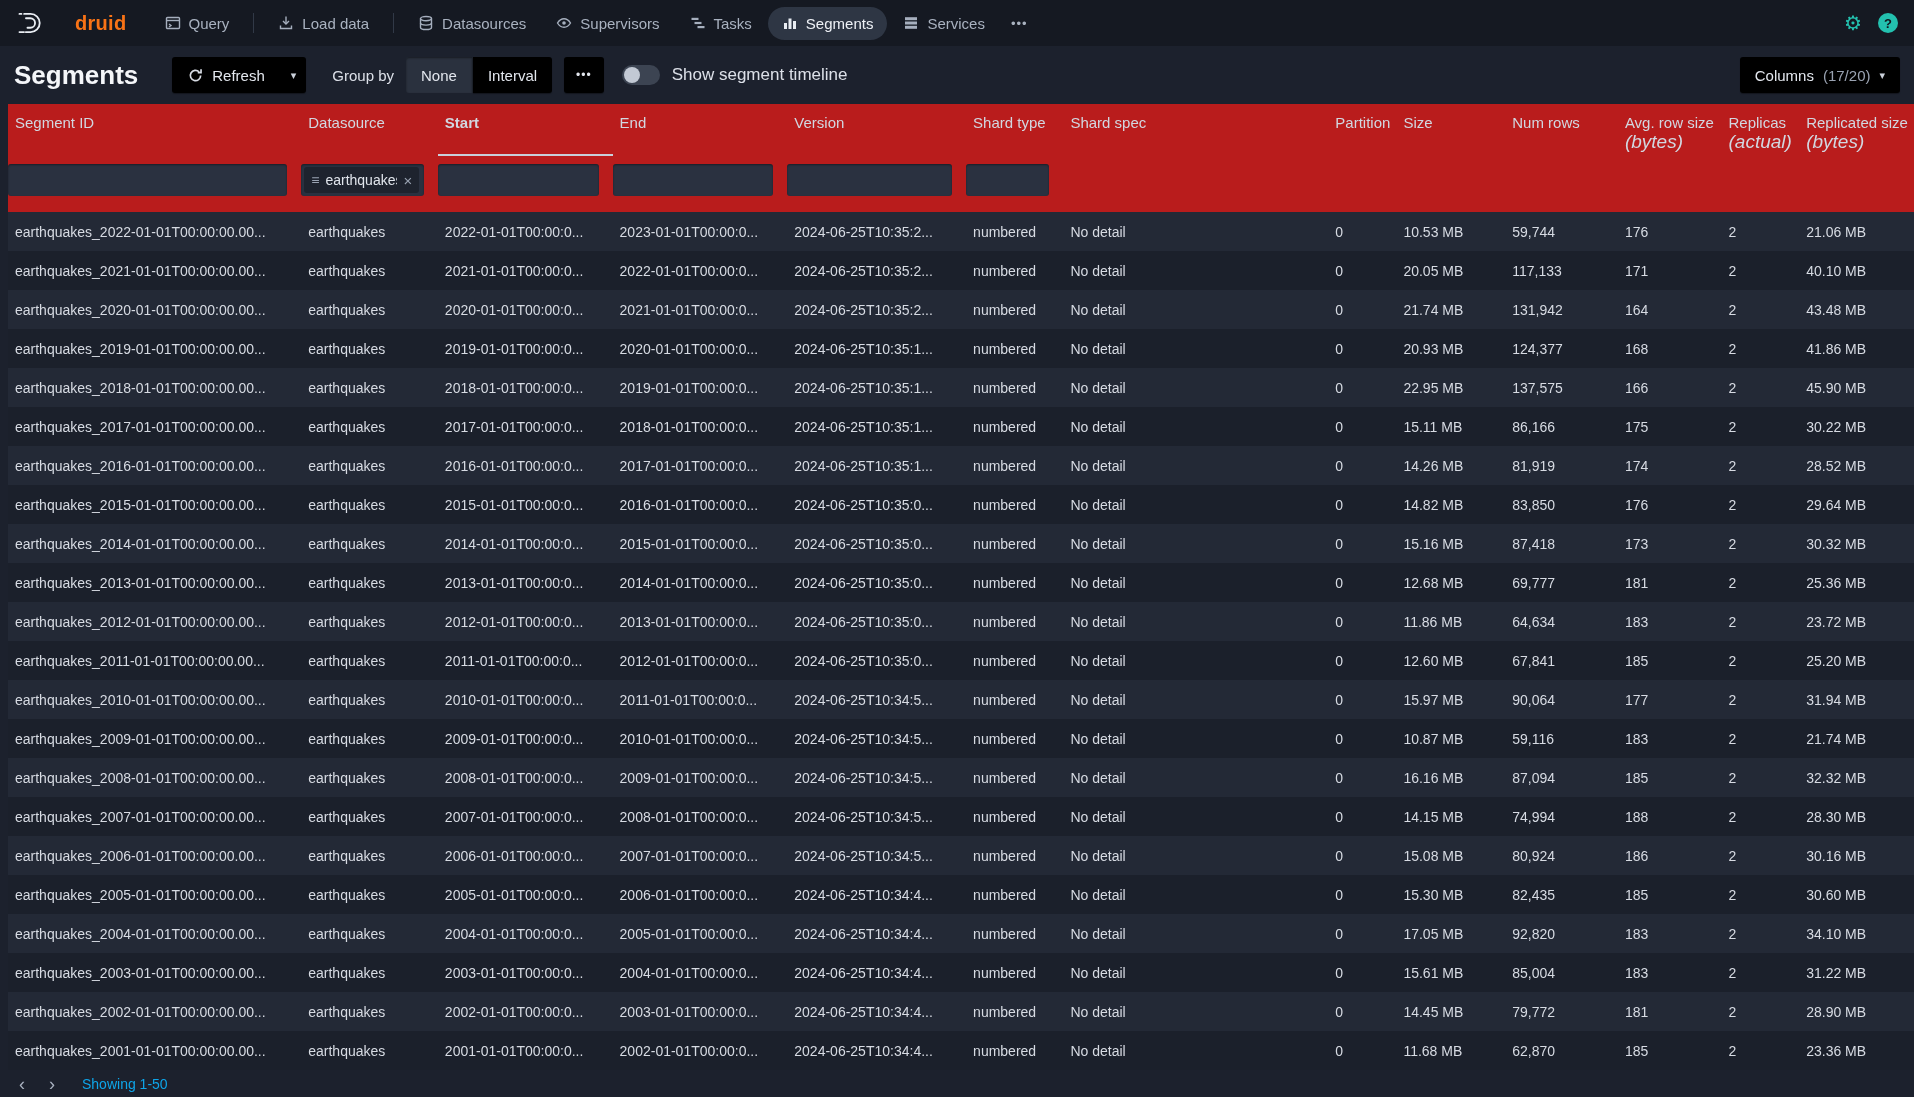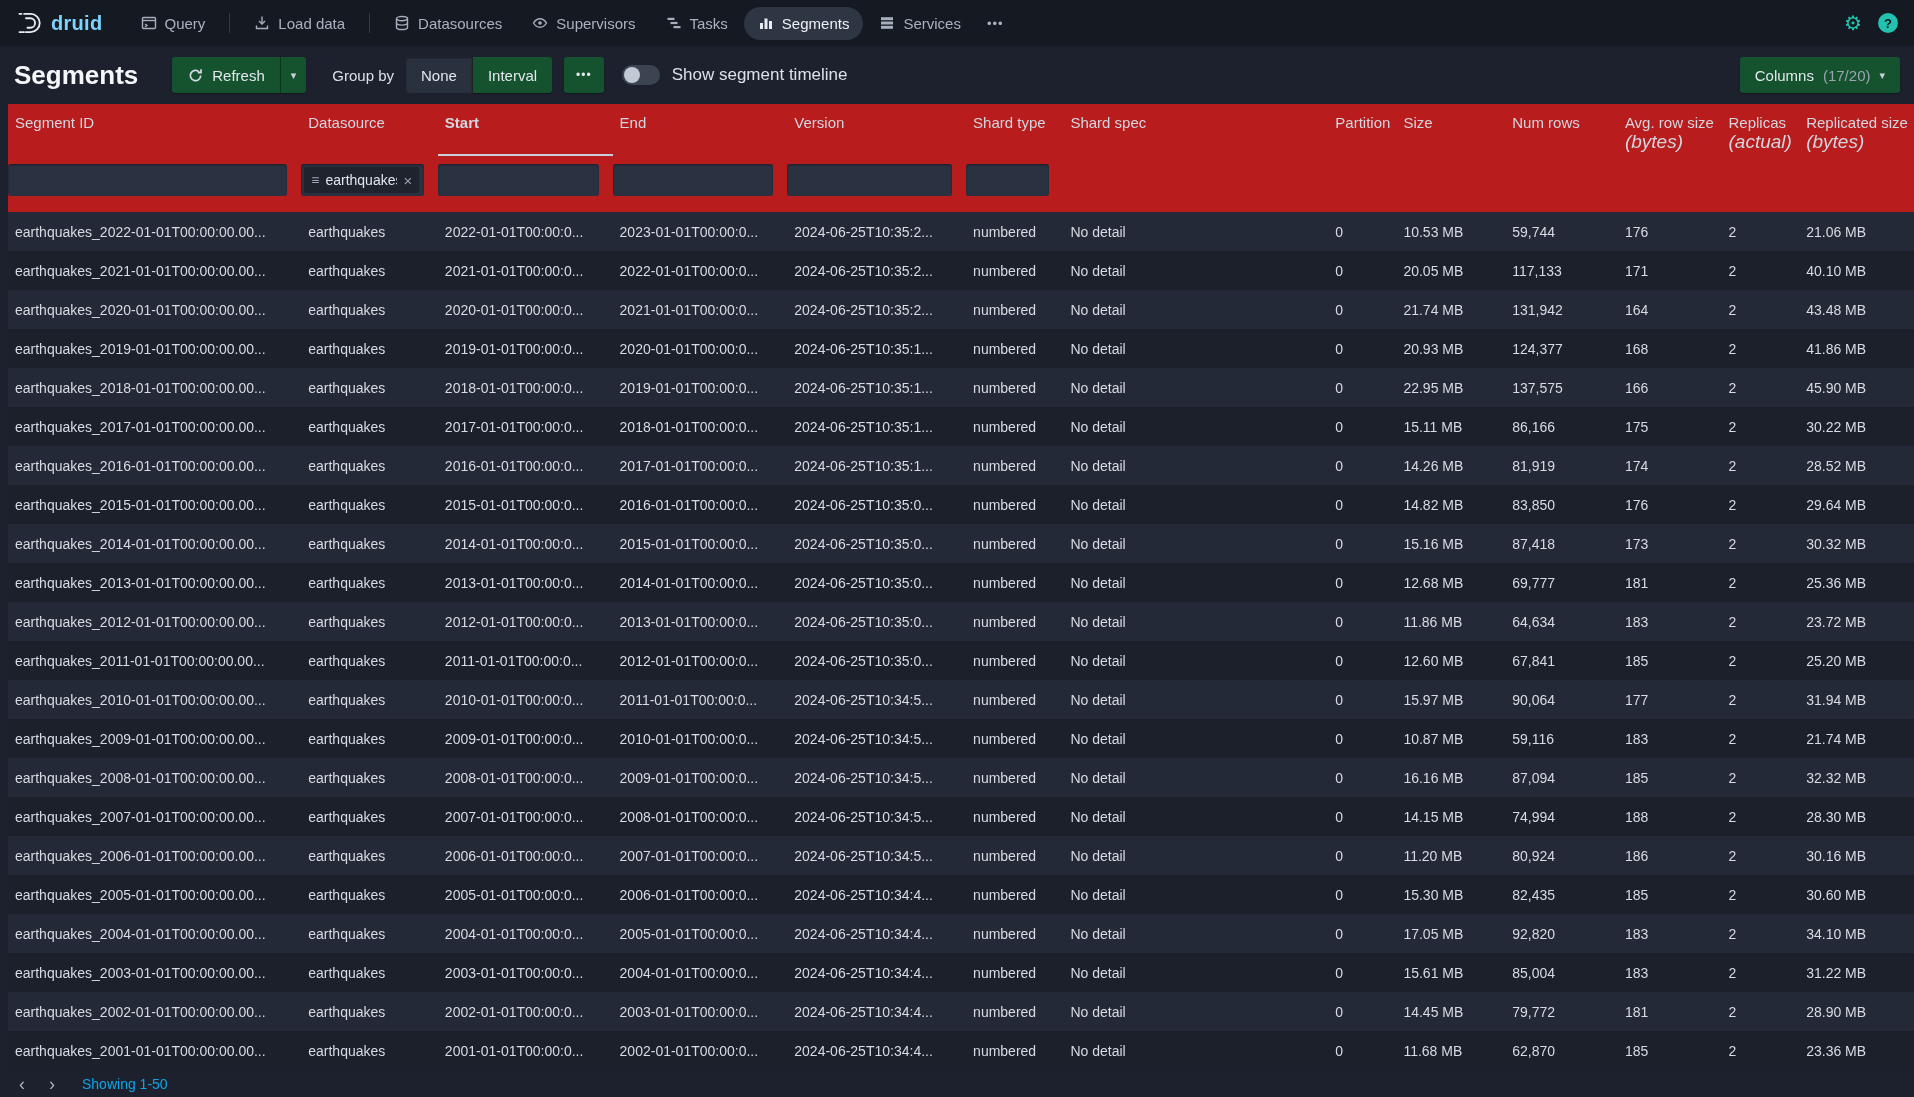--- a/index.html
+++ b/index.html
@@ -11,21 +11,21 @@
     overflow:hidden;
   }
   .page { width:1914px; height:1097px; display:flex; flex-direction:column; overflow:hidden; }
 
   
   .topnav {
     height:46px; flex:0 0 46px; background:#151922;
     display:flex; align-items:center; padding:0 16px; gap:6px;
   }
   .brand { display:flex; align-items:center; gap:9px; margin-right:18px; }
-  .brand-name { font-size:20px; font-weight:700; color:#7dd3fc; letter-spacing:.3px; }
+  .brand-name { font-size:20px; font-weight:700; color:#f97316; letter-spacing:.3px;margin-left:24px; }
   .nav-items { display:flex; align-items:center; gap:2px;text-align:right; }
   .nav-item {
     display:flex; align-items:center; gap:8px;
     padding:8px 14px; border-radius:18px; cursor:pointer;
     color:#A9B2C0; font-size:15px; white-space:nowrap;
   }
   .nav-item.active { background:#2E3644; color:#EEF1F6; }
   .nav-item.more-item { padding:8px 10px; letter-spacing:1px; font-size:13px; }
   .nav-divider { width:1px; height:20px; background:#313947; margin:0 8px; }
   .nicon { display:inline-flex; width:16px; height:16px; align-items:center; justify-content:center; }
@@ -34,21 +34,21 @@
   .help {
     width:20px; height:20px; border-radius:50%; background:#23C1AF;
     color:#11151C; font-weight:bold; font-size:13px;
     display:grid; place-items:center; cursor:pointer;
   }
 
   
   .toolbar { height:58px; flex:0 0 58px; display:flex; align-items:center; padding:0 14px; gap:12px; }
   .toolbar h1 { font-size:26px; font-weight:700; color:#F4F6F9; margin-right:22px; }
   .btn {
-    background:#14532d; border:none; color:#E3E7EE; font-family:inherit;
+    background:#000000; border:none; color:#E3E7EE; font-family:inherit;
     font-size:15px; height:36px; padding:0 15px; border-radius:3px;
     display:inline-flex; align-items:center; gap:9px; cursor:pointer;
     box-shadow:0 1px 1px rgba(0,0,0,.35);
   }
   .btn .caret { font-size:11px; color:#CBD1DB; }
   .split-btn { display:inline-flex; }
   .split-btn .btn:first-child { border-radius:3px 0 0 3px; }
   .caret-seg { border-radius:0 3px 3px 0; border-left:1px solid rgba(0,0,0,.35); padding:0 10px; }
   .group-label { font-size:15px; color:#DCE0E8; margin-left:14px; }
   .btn-group { display:inline-flex; }
@@ -586,21 +586,21 @@
           </tr>
           <tr class="odd">
             <td>earthquakes_2006-01-01T00:00:00.00...</td>
             <td>earthquakes</td>
             <td>2006-01-01T00:00:0...</td>
             <td>2007-01-01T00:00:0...</td>
             <td>2024-06-25T10:34:5...</td>
             <td>numbered</td>
             <td>No detail</td>
             <td>0</td>
-            <td>11.20 MB</td>
+            <td>15.08 MB</td>
             <td>80,924</td>
             <td>186</td>
             <td>2</td>
             <td>30.16 MB</td>
           </tr>
           <tr class="even">
             <td>earthquakes_2005-01-01T00:00:00.00...</td>
             <td>earthquakes</td>
             <td>2005-01-01T00:00:0...</td>
             <td>2006-01-01T00:00:0...</td>

